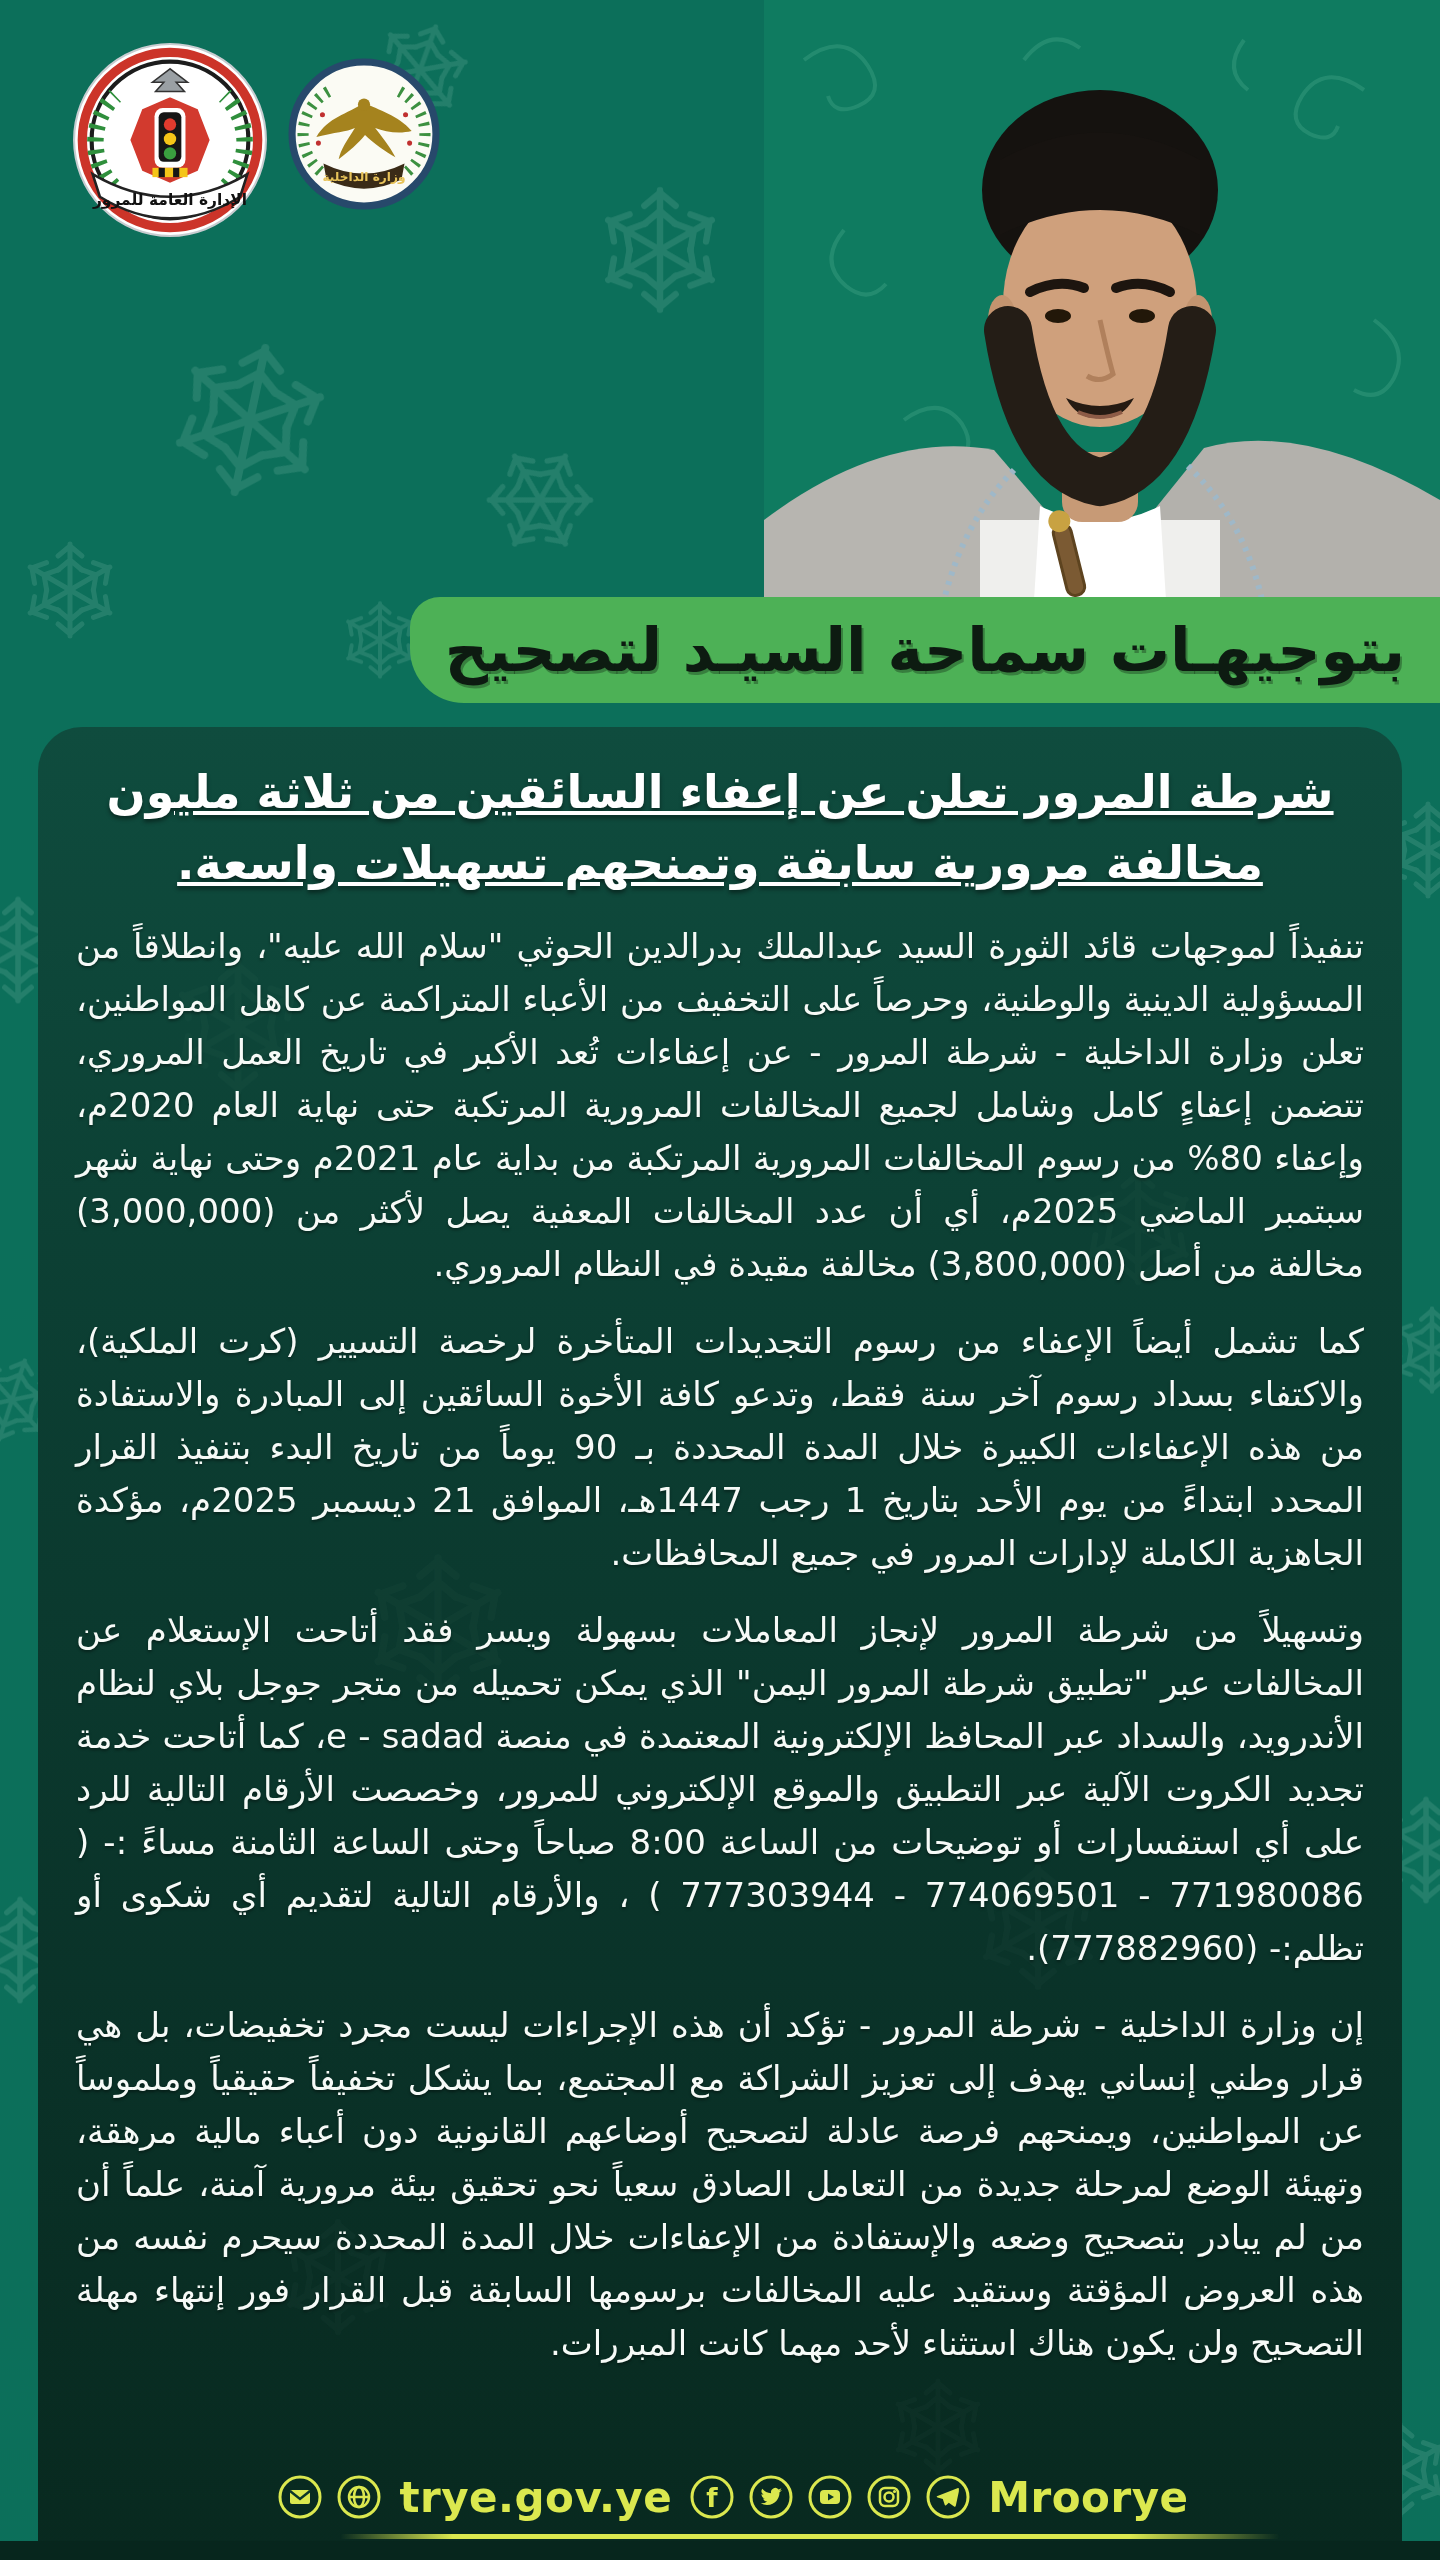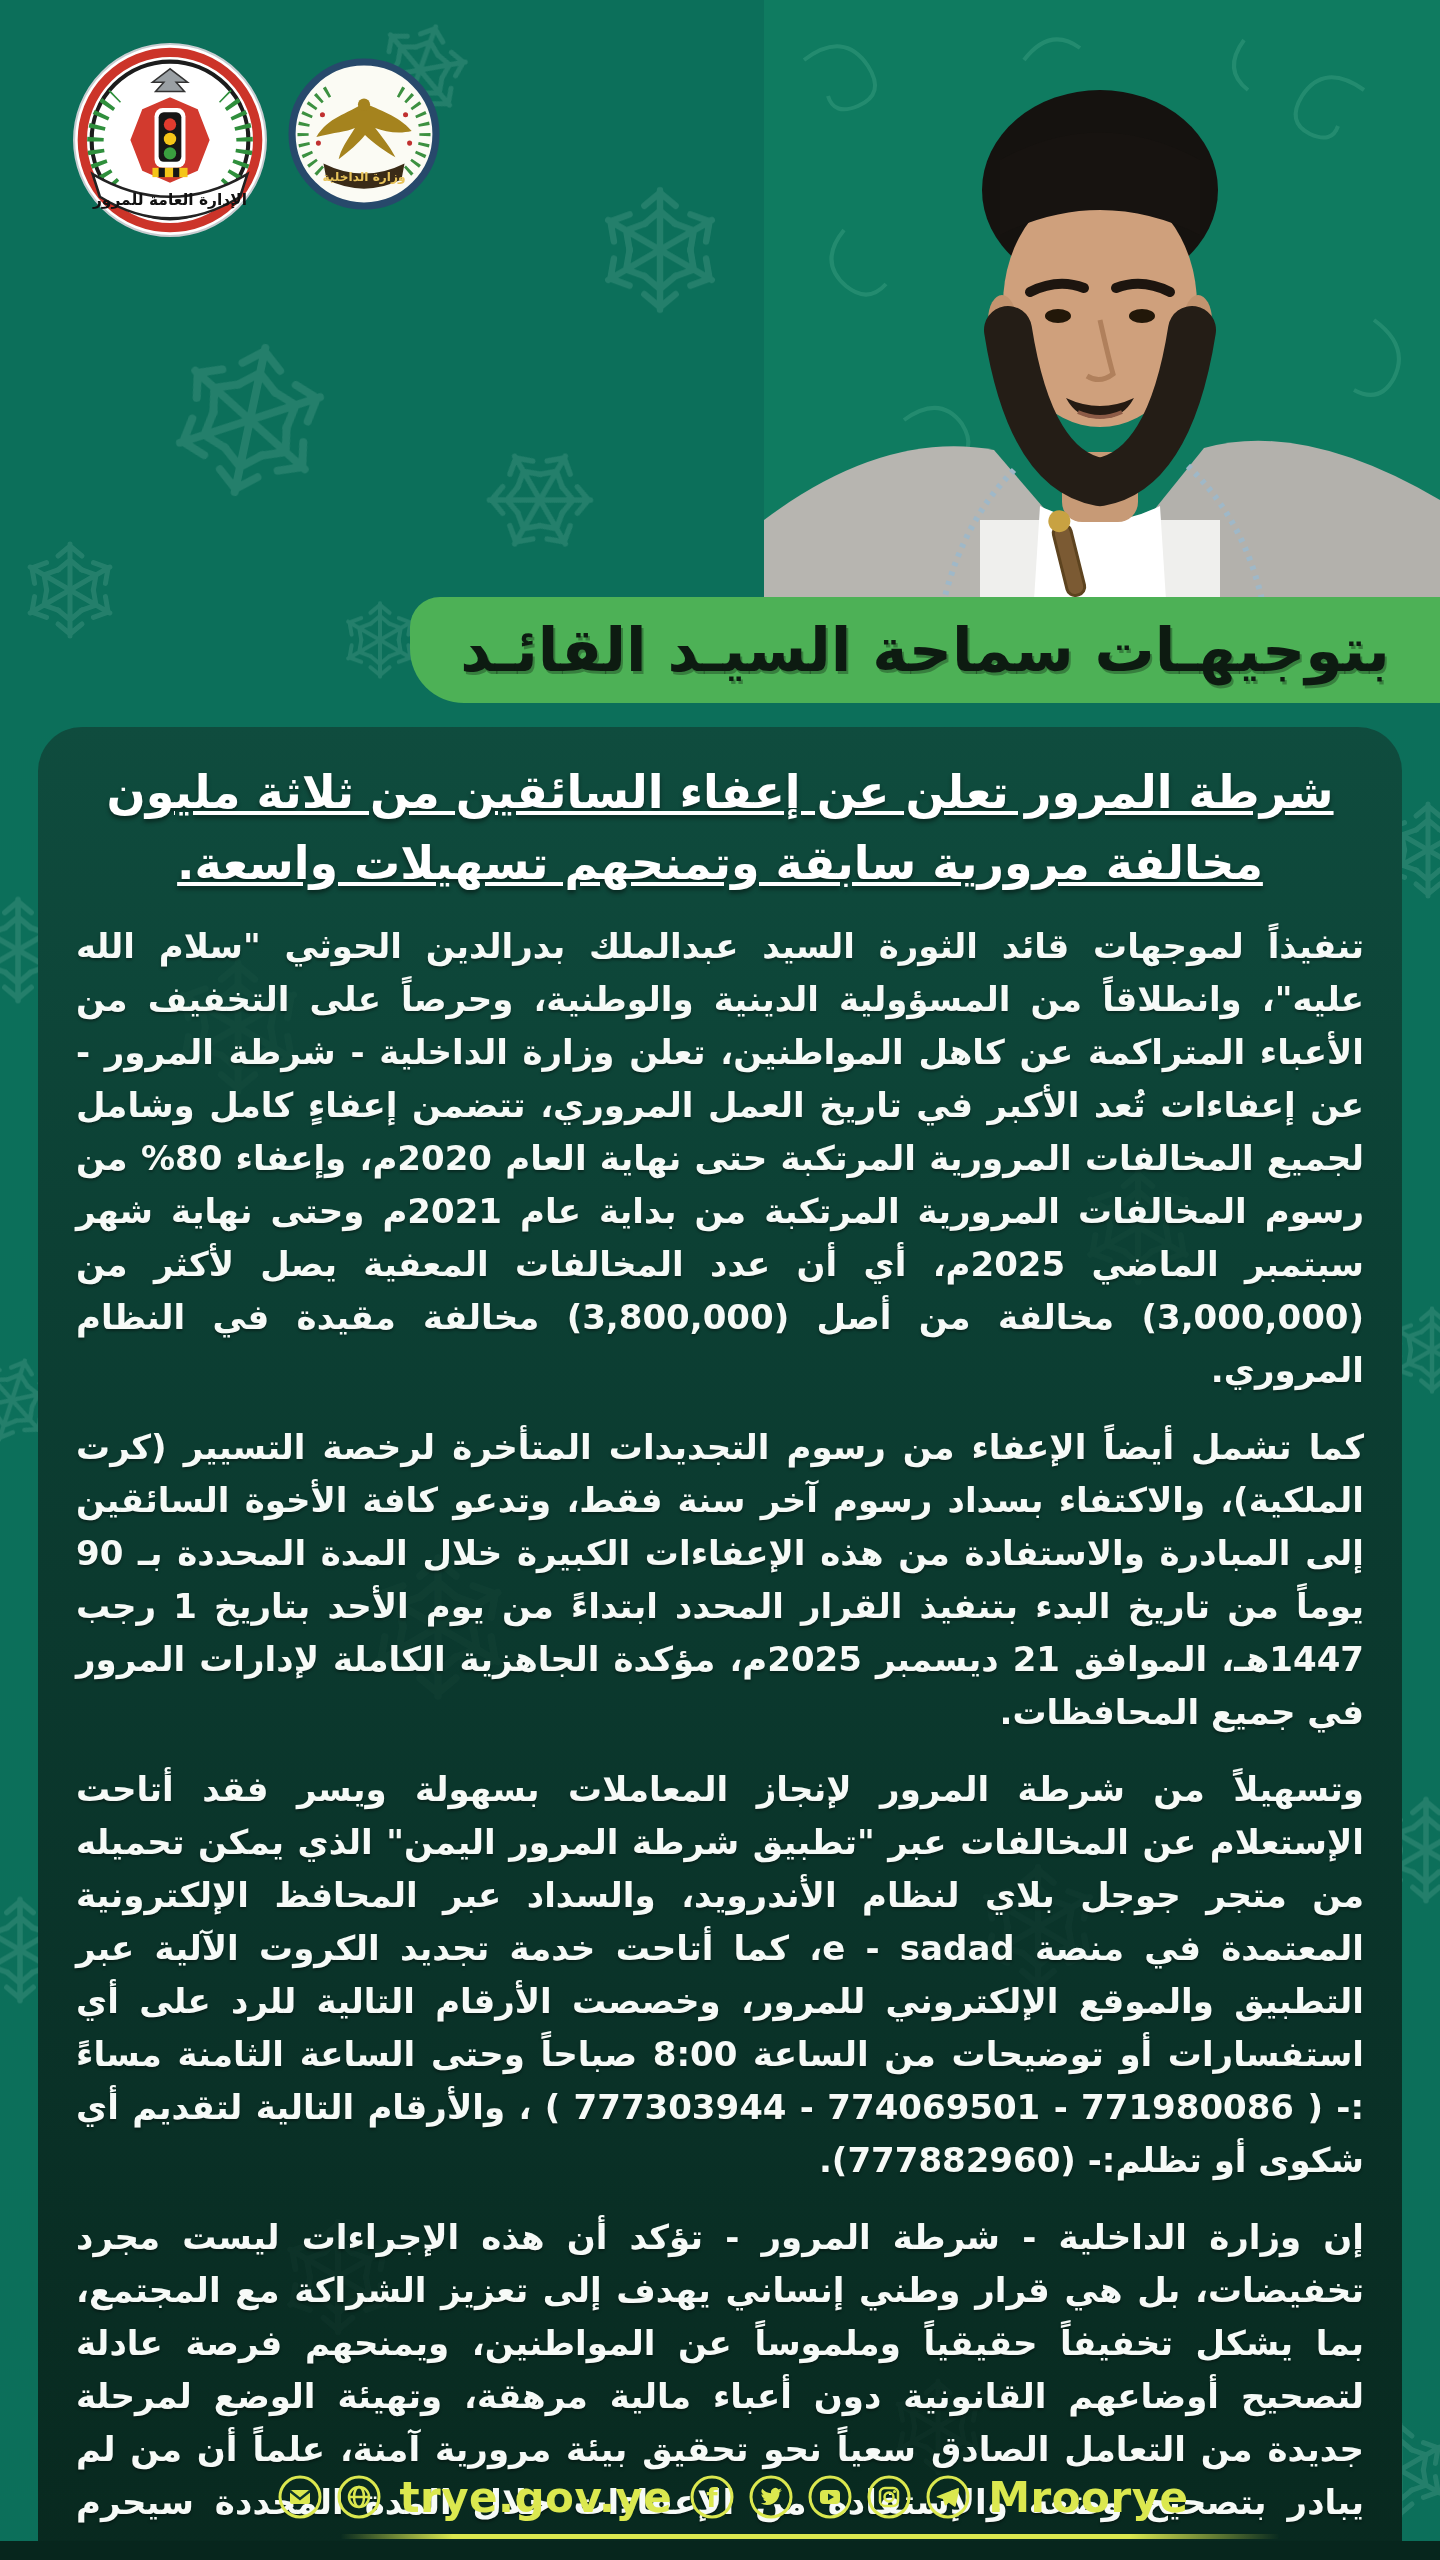--- a/index.html
+++ b/index.html
@@ -27,21 +27,21 @@
     border-radius:44px 44px 0 0;overflow:hidden;
   }
   .panel-pattern{position:absolute;inset:0;opacity:.5;pointer-events:none;}
   .headline{
     position:relative;direction:rtl;color:#ffffff;text-align:center;
     font-size:46px;font-weight:800;line-height:1.55;
     padding:30px 60px 4px;text-shadow:0 3px 4px rgba(0,0,0,.45);text-decoration:underline;
   }
   .body-text{position:relative;direction:rtl;padding:16px 38px 0;}
   .body-text p{
-    color:#f6faf7;font-size:34px;font-weight:700;line-height:1.56;
+    color:#f6faf7;font-size:34px;font-weight:400;line-height:1.56;
     text-align:justify;margin:0 0 24px;text-shadow:0 2px 3px rgba(0,0,0,.4);
   }
   .footer{
     position:absolute;left:0;right:0;top:2462px;height:70px;z-index:6;
     display:flex;align-items:center;justify-content:center;gap:13px;direction:ltr;
     color:#dbe84f;
     margin-left:30px;
   }
   .footer .site-text{font-size:42px;font-weight:800;letter-spacing:.5px;margin:0 4px;}
   .icon-badge{width:46px;height:46px;display:block;}
@@ -176,21 +176,21 @@
       <circle cx="30" cy="84" r="2.5" fill="#c03030"></circle>
     <circle cx="116" cy="56" r="2.5" fill="#c03030"></circle>
       <circle cx="120" cy="84" r="2.5" fill="#c03030"></circle>
     <path d="M75,44 C58,56 40,58 28,78 C46,73 58,73 66,69 C58,82 52,90 50,100 C60,92 70,84 76,76 C84,84 96,92 106,98 C100,86 92,77 86,69 C96,73 110,75 122,72 C108,56 90,52 75,44 Z" fill="#a5831e"></path>
     <circle cx="75" cy="46" r="6" fill="#a5831e"></circle>
     <path d="M35,104 Q75,124 115,104 L112,120 Q75,138 38,120 Z" fill="#3a2b17"></path>
     <text x="75" y="121" text-anchor="middle" font-size="12" font-weight="bold" fill="#e8c35a">وزارة الداخلية</text>
   </svg>
 
   <div class="banner">
-    <div class="banner-text">بتوجيهـات سماحة السيـد القائـد</div>
+    <div class="banner-text">بتوجيهـات سماحة السيـد لتصحيح</div>
   </div>
 
   <div class="panel">
     <svg class="panel-pattern" width="1364" height="1833" viewBox="0 0 1364 1833">
       <g opacity="0.05" stroke="#cfeee2" stroke-width="4" fill="none">
         <use href="#flake" transform="translate(200,300) scale(1.4)"></use>
         <use href="#flake" transform="translate(1100,500) scale(1.2)"></use>
         <use href="#flake" transform="translate(400,900) scale(1.5)"></use>
         <use href="#flake" transform="translate(1000,1200) scale(1.3)"></use>
         <use href="#flake" transform="translate(300,1550) scale(1.2)"></use>

